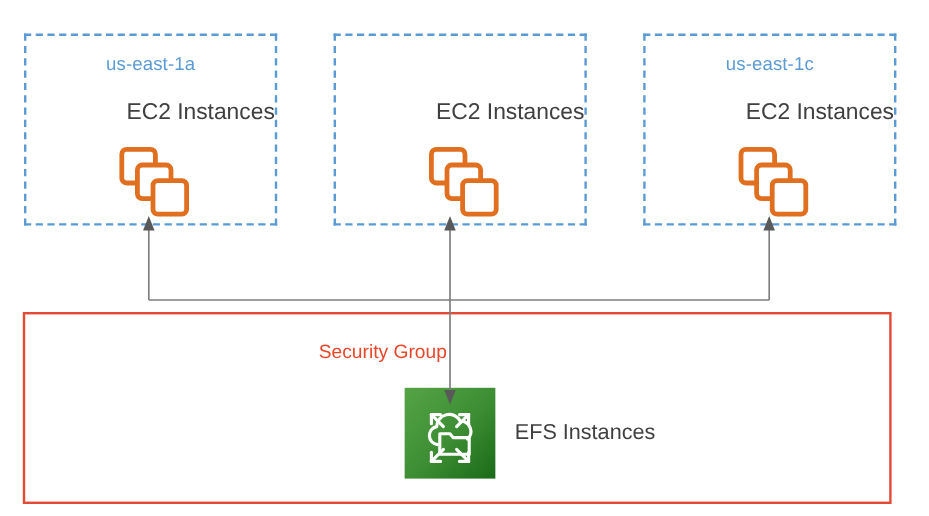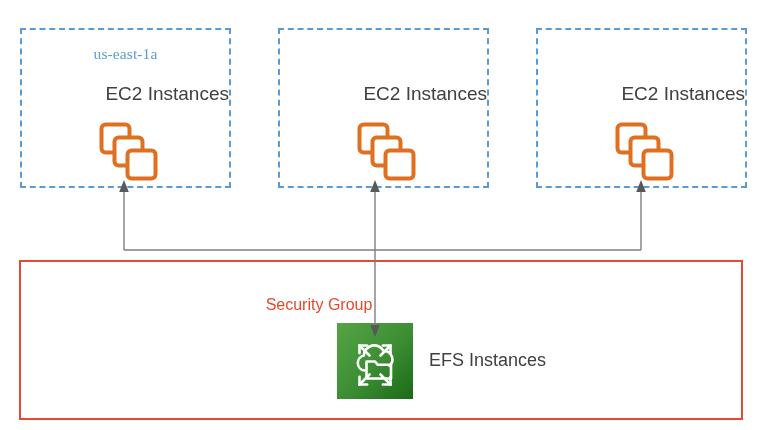--- a/index.html
+++ b/index.html
@@ -29,21 +29,20 @@
     position: absolute;
     left: 0;
     right: 0;
     top: 14px;
     text-align: center;
     color: #5B9BD5;
     font-size: 15.5px;
     line-height: 19px;
     letter-spacing: 0.1px;
     white-space: nowrap;
-    font-family: Liberation Serif, serif;
   }
   .az-subtitle {
     position: absolute;
     left: 0;
     right: 0;
     top: 54px;
     text-align: right;
     color: #404040;
     font-size: 19px;
     line-height: 20px;
@@ -66,21 +65,21 @@
     width: 724px;
     height: 160px;
     box-sizing: border-box;
     border: 2px solid #E24A33;
     background: transparent;
   }
   #sg-label {
     position: absolute;
     left: 0;
     width: 638px;
-    top: 295px;
+    top: 284px;
     text-align: center;
     color: #E8472A;
     font-size: 16px;
     line-height: 20px;
     white-space: nowrap;
     pointer-events: none;
   }
 
   
   #efs-icon {
@@ -132,20 +131,21 @@
     <div class="ec2-icon-wrap">
       <svg width="62" height="60" viewBox="0 0 62 60" xmlns="http://www.w3.org/2000/svg">
         <rect x="2.5" y="2.5" width="28" height="28" rx="4" ry="4" fill="#ffffff" stroke="#E07020" stroke-width="4"></rect>
         <rect x="15.5" y="15.5" width="28" height="28" rx="4" ry="4" fill="#ffffff" stroke="#E07020" stroke-width="4"></rect>
         <rect x="28.5" y="28.5" width="28" height="28" rx="4" ry="4" fill="#ffffff" stroke="#E07020" stroke-width="4"></rect>
       </svg>
     </div>
   </div>
 
   <div class="az-box" id="az-box-2" style="left:536px; top:28px; width:211px; height:160px;">
+    <div class="az-title">us-east-1c</div>
     <div class="az-subtitle">EC2 Instances</div>
     <div class="ec2-icon-wrap">
       <svg width="62" height="60" viewBox="0 0 62 60" xmlns="http://www.w3.org/2000/svg">
         <rect x="2.5" y="2.5" width="28" height="28" rx="4" ry="4" fill="#ffffff" stroke="#E07020" stroke-width="4"></rect>
         <rect x="15.5" y="15.5" width="28" height="28" rx="4" ry="4" fill="#ffffff" stroke="#E07020" stroke-width="4"></rect>
         <rect x="28.5" y="28.5" width="28" height="28" rx="4" ry="4" fill="#ffffff" stroke="#E07020" stroke-width="4"></rect>
       </svg>
     </div>
   </div>
 

